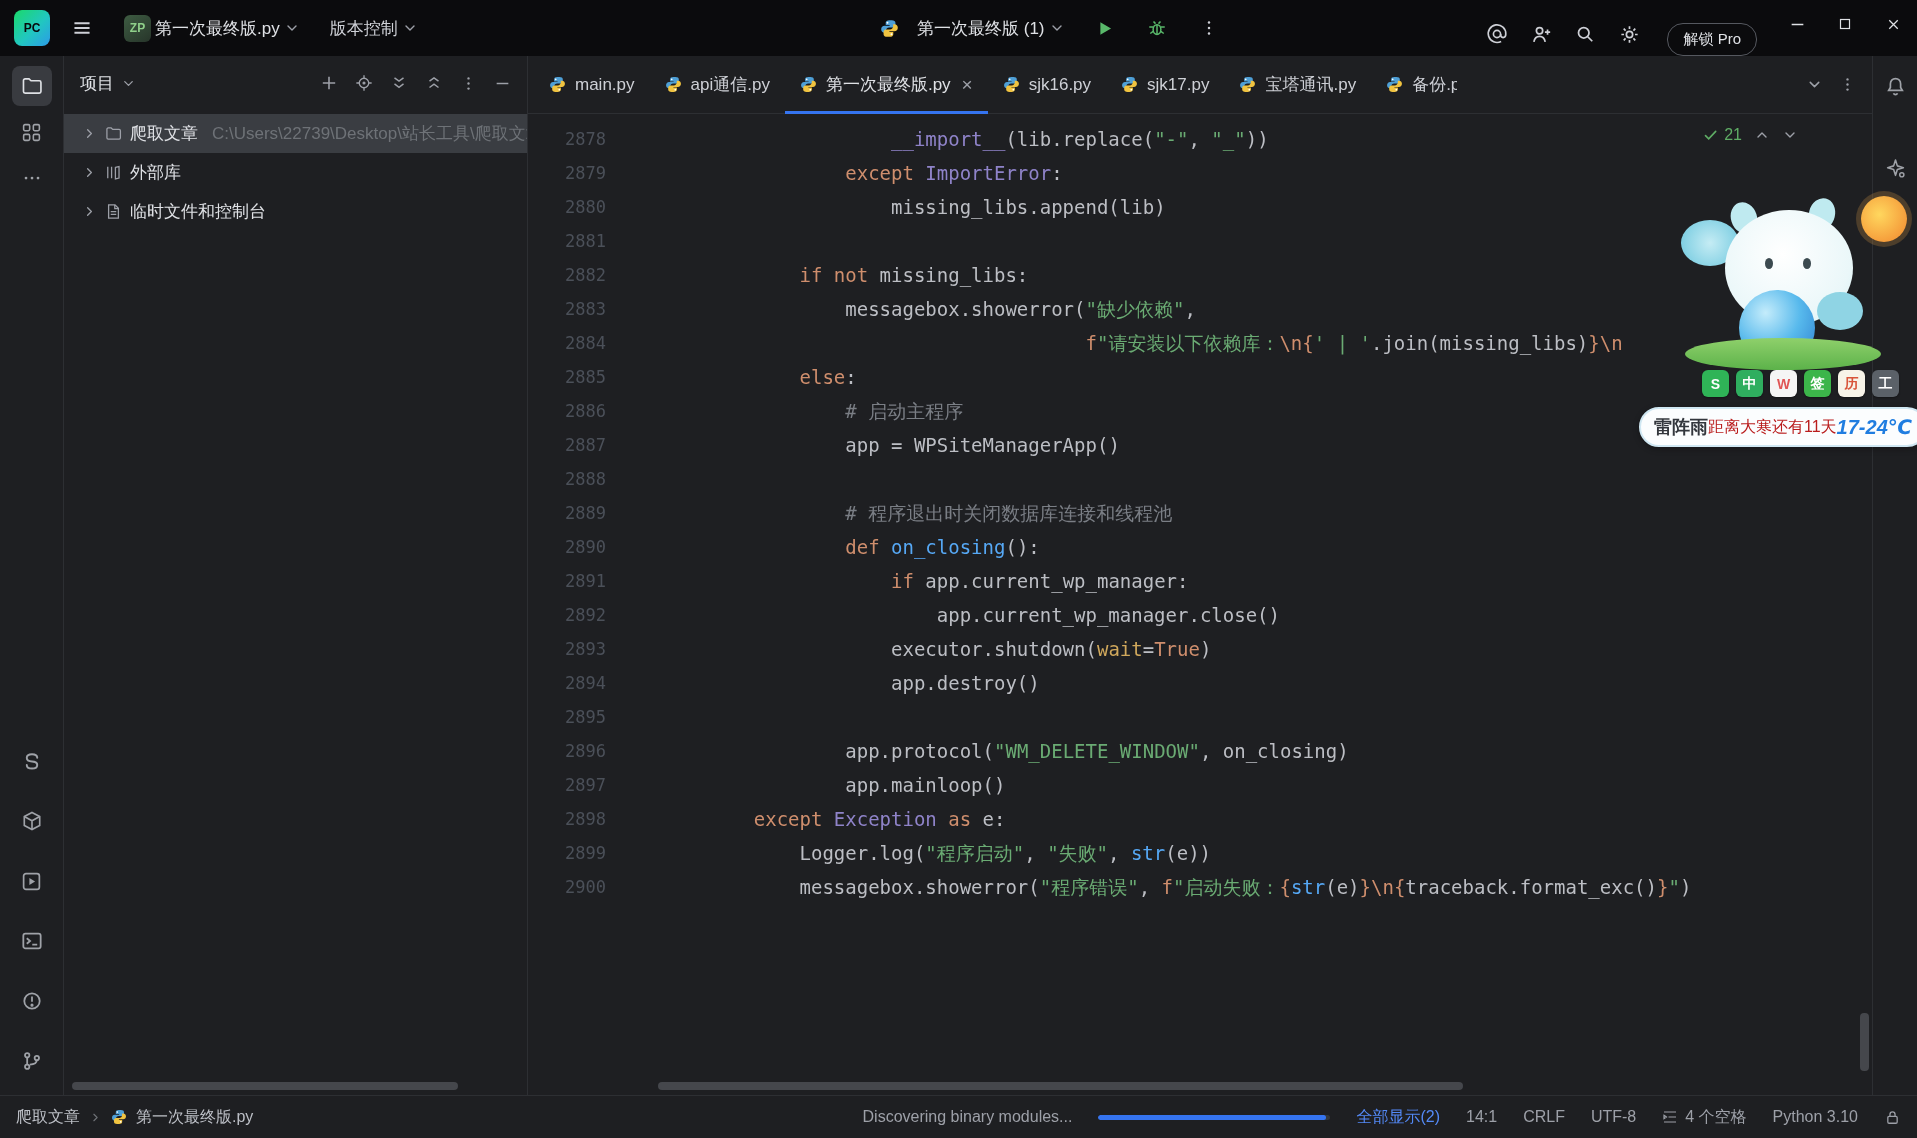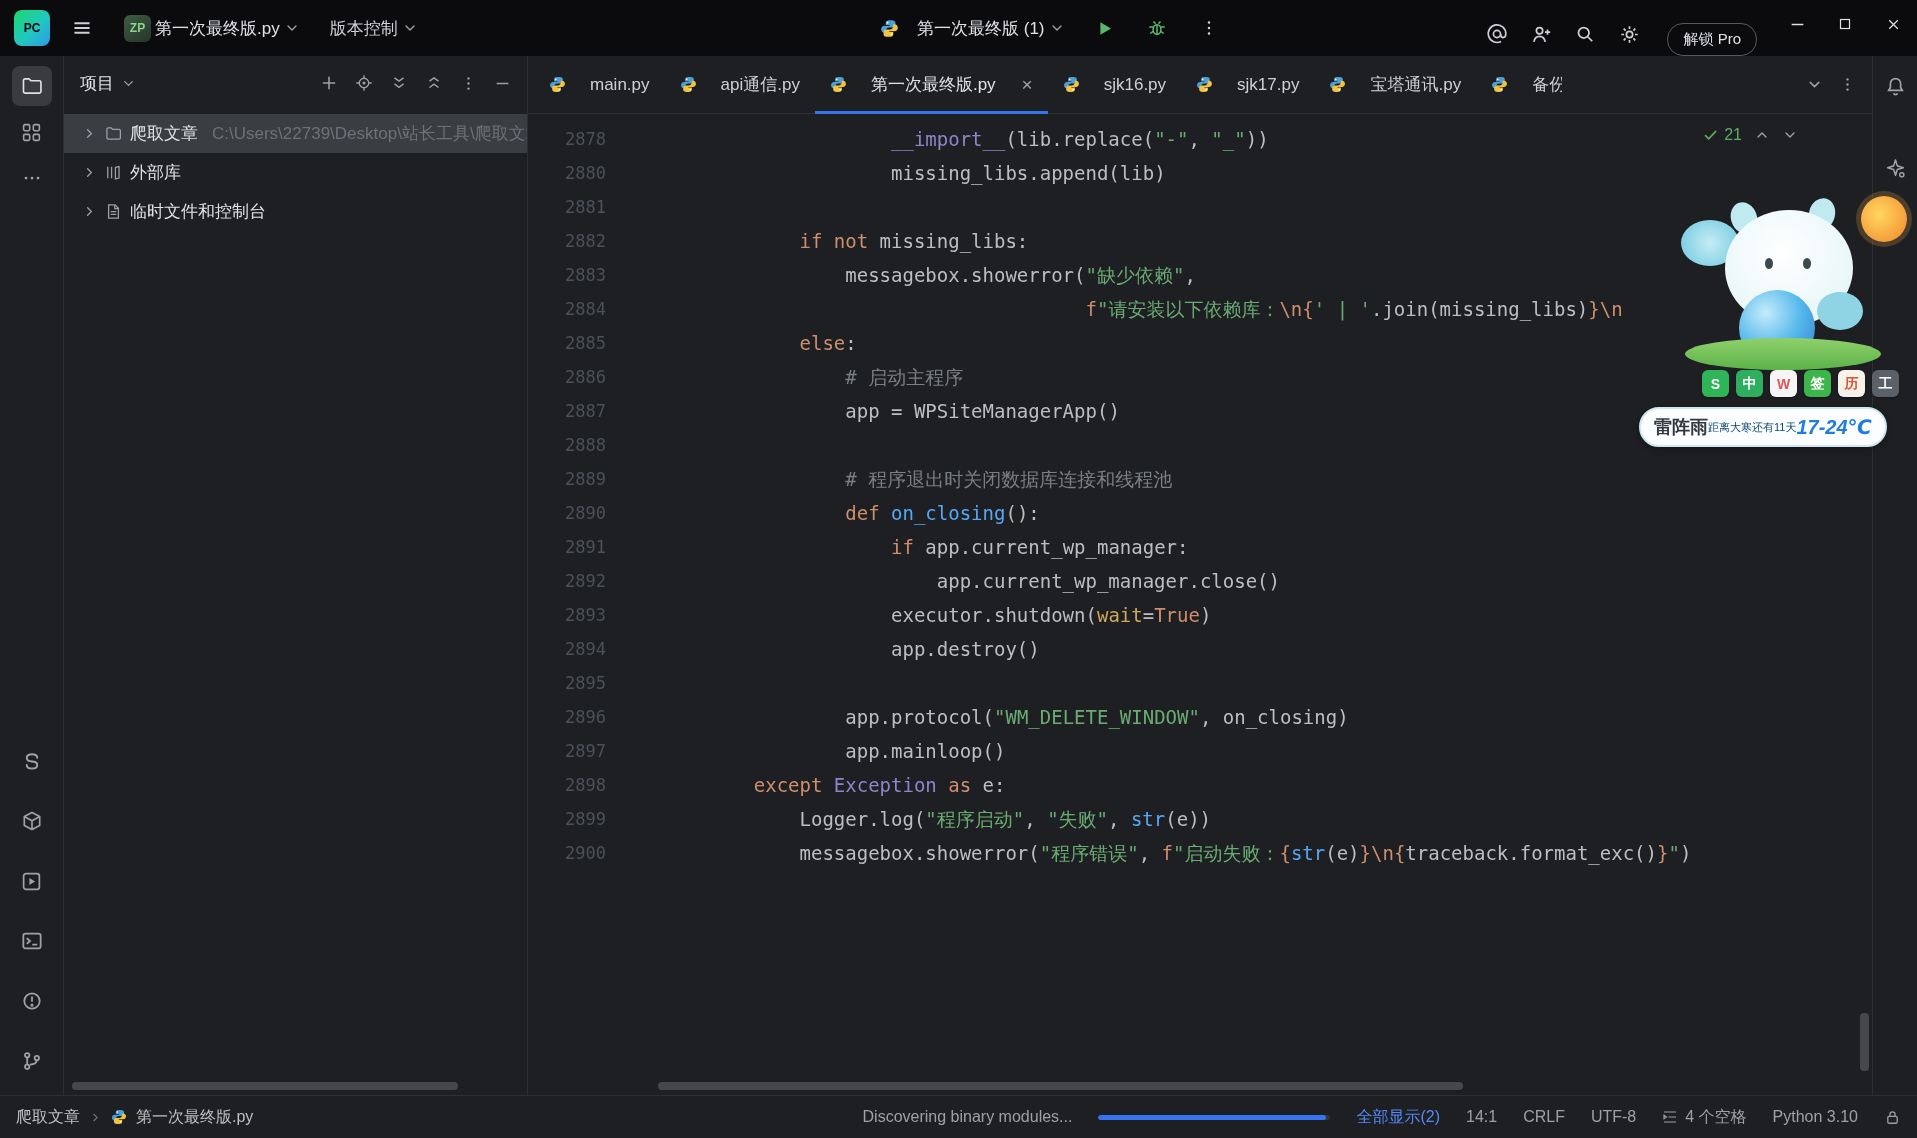--- a/index.html
+++ b/index.html
@@ -43,21 +43,21 @@
 .tree{padding-top:4px}
 .trow{height:39px;display:flex;align-items:center;gap:8px;padding-left:18px;white-space:nowrap;overflow:hidden}
 .trow.sel{background:#3a3d42}
 .trow .chev,.trow .ticon{color:#9da0a8}
 .trow .tlabel{color:#dfe1e5}
 .trow .tpath{color:#6e7277;margin-left:6px}
 
 
 .edcol{flex:1;min-width:0;display:flex;flex-direction:column;position:relative}
 .tabbar{height:58px;flex:none;display:flex;align-items:stretch;border-bottom:1px solid #2d2f33;padding-left:6px}
-.tab{display:flex;align-items:center;gap:24px;padding:16px 15px;font-size:17px;color:#ced0d6;position:relative;white-space:nowrap}
+.tab{display:flex;align-items:center;gap:9px;padding:16px 15px;font-size:17px;color:#ced0d6;position:relative;white-space:nowrap}
 .tab.active{color:#dfe1e5}
 .tab.active::after{content:"";position:absolute;left:0;right:0;bottom:-1px;height:3px;background:#3574f0}
 .tab:last-of-type{max-width:86px;overflow:hidden}
 .tclose{color:#9da0a8;font-size:19px;margin-left:2px}
 .tab-tools{margin-left:auto;display:flex;align-items:center;gap:16px;color:#9da0a8;padding-right:16px}
 .editor{flex:1;position:relative;overflow:hidden;font-family:"DejaVu Sans Mono","Liberation Mono",monospace;font-size:19px}
 .code{padding-top:8px}
 .crow{display:flex;height:34px;line-height:34px}
 .ln{width:78px;flex:none;text-align:right;color:#4b5059;font-size:17px}
 .lc{white-space:pre;margin-left:102px}
@@ -90,21 +90,21 @@
 .ear.e1{right:158px;top:6px;transform:rotate(-18deg)}
 .ear.e2{right:80px;top:2px;transform:rotate(14deg)}
 .eye{position:absolute;width:8px;height:11px;border-radius:50%;background:#3c4a50;top:62px}
 .eye.l{right:142px}.eye.r{right:104px}
 .ball{position:absolute;right:100px;top:94px;width:76px;height:76px;border-radius:50%;background:radial-gradient(circle at 35% 30%,#c4ecfb,#57b9ec 48%,#2877cc)}
 .grass{position:absolute;right:34px;top:142px;width:196px;height:32px;border-radius:50%;background:linear-gradient(#8fd06b,#5cb24a)}
 .wz-icons{display:flex;gap:7px;justify-content:flex-end;padding-right:16px;margin-top:2px}
 .wz-ic{width:27px;height:27px;border-radius:6px;display:flex;align-items:center;justify-content:center;font-size:14px;font-weight:bold;box-shadow:0 1px 2px rgba(0,0,0,.35)}
 .wz-badge{margin-top:10px;margin-left:4px;background:#fbfdfe;border:2px solid #cfe7f2;border-radius:22px;padding:6px 13px;display:flex;align-items:center;box-shadow:0 2px 6px rgba(0,0,0,.3);width:fit-content}
 .wb-cond{color:#33373d;font-weight:bold;font-size:18px;white-space:nowrap}
-.wb-note{color:#0c4a6e;font-size:11px;white-space:nowrap}
+.wb-note{color:#b91c1c;font-size:16px;white-space:nowrap}
 .wb-temp{color:#1f7de0;font-weight:bold;font-size:20px;font-style:italic;white-space:nowrap}
 </style>
 </head>
 <body>
 
 <svg width="0" height="0" style="position:absolute" aria-hidden="true">
 <defs>
 <symbol id="i-py" viewBox="0 0 16 16">
   <path fill="#4e9fd6" d="M7.9 1c-1.9 0-3.1.8-3.1 2.2v1.9h3.3v.6H3.8C2.2 5.7 1 6.9 1 8.7s1.2 2.9 2.8 2.9h1.1V9.8c0-1.5 1.3-2.7 2.8-2.7h3.2c1.2 0 2.1-1 2.1-2.2V3.2C13 1.8 11.8 1 9.9 1H7.9z"></path>
   <circle fill="#fff" cx="6.3" cy="3.1" r=".8"></circle>
@@ -544,20 +544,24 @@
               <use href="#i-dotsV"></use>
             </svg>
         </div>
       </div>
 
       <div class="editor">
         <div class="code">
             <div class="crow">
               <span class="ln">2878</span>
               <span class="lc">                <span class="tk-cls">__import__</span><span class="tk-d">(lib.replace(</span><span class="tk-s">"-"</span><span class="tk-d">, </span><span class="tk-s">"_"</span><span class="tk-d">))</span></span>
+            </div>
+            <div class="crow">
+              <span class="ln">2879</span>
+              <span class="lc">            <span class="tk-kw">except </span><span class="tk-cls">ImportError</span><span class="tk-d">:</span></span>
             </div>
             <div class="crow">
               <span class="ln">2880</span>
               <span class="lc">                <span class="tk-d">missing_libs.append(lib)</span></span>
             </div>
             <div class="crow">
               <span class="ln">2881</span>
               <span class="lc"></span>
             </div>
             <div class="crow">

